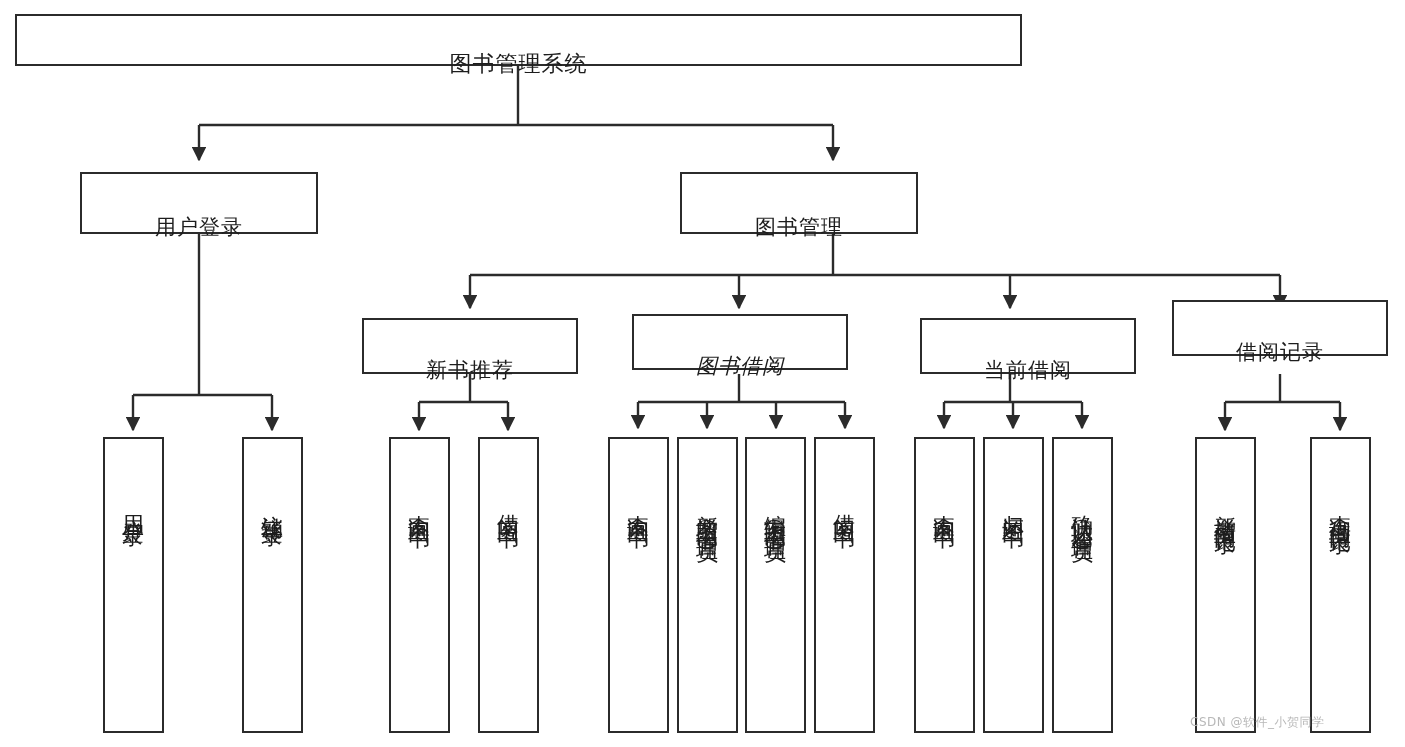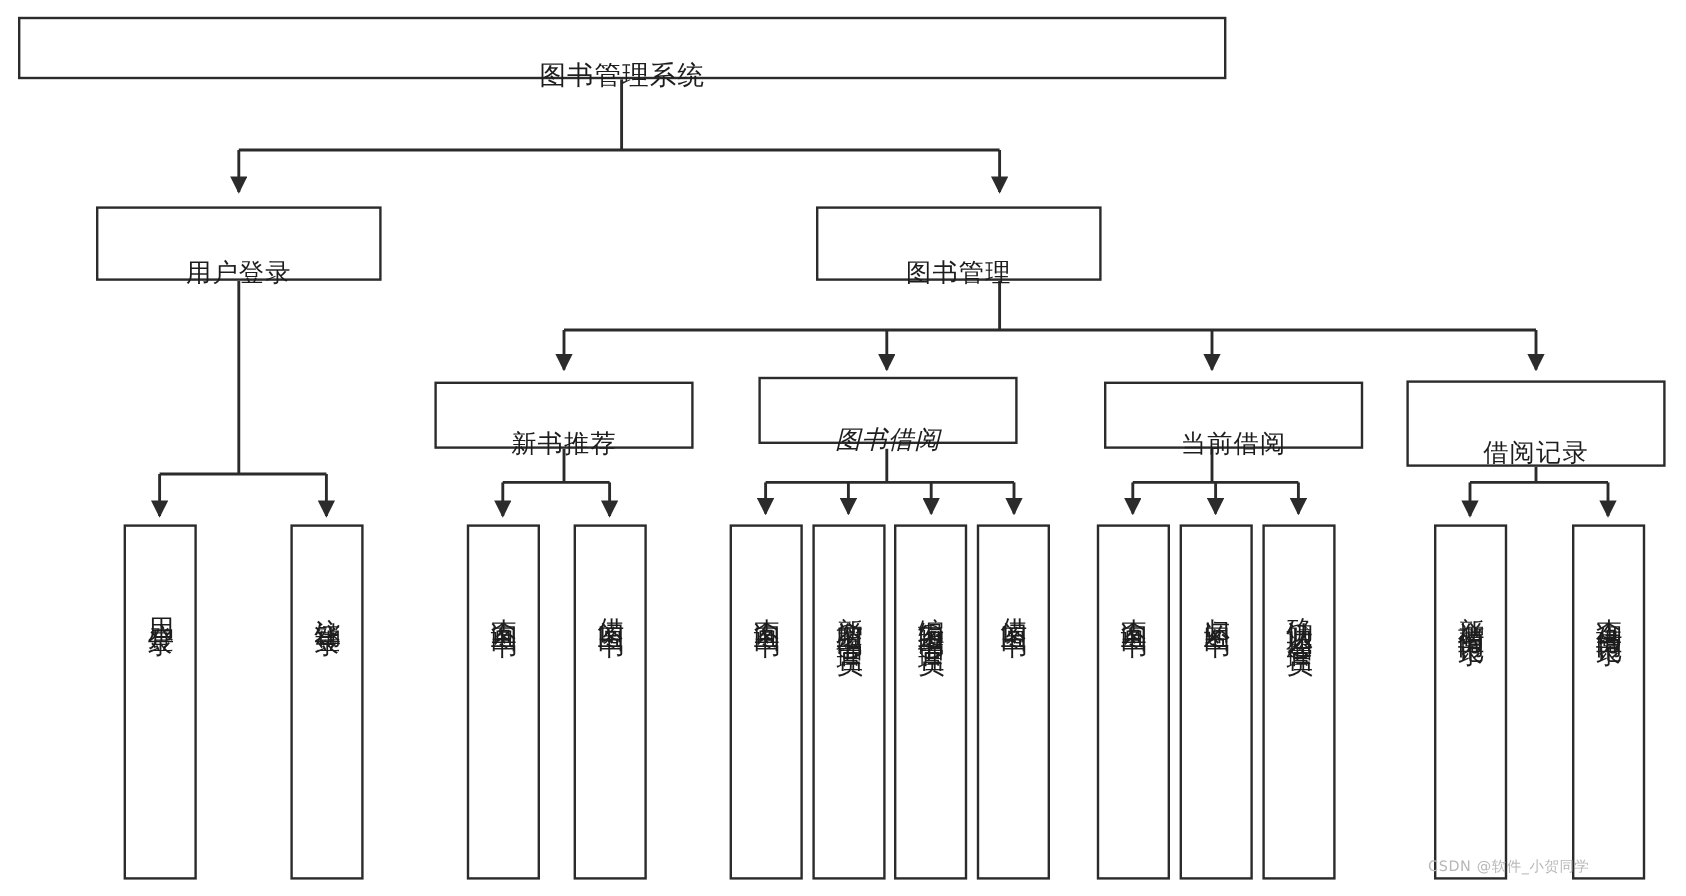--- a/index.html
+++ b/index.html
@@ -126,21 +126,21 @@
 
   <div class="node h-node" style="left:362px;top:318px;width:216px;height:56px;">
     <span class="lbl">新书推荐</span>
   </div>
   <div class="node h-node" style="left:632px;top:314px;width:216px;height:56px;font-style:italic;">
     <span class="lbl">图书借阅</span>
   </div>
   <div class="node h-node" style="left:920px;top:318px;width:216px;height:56px;">
     <span class="lbl">当前借阅</span>
   </div>
-  <div class="node h-node" style="left:1172px;top:317px;width:216px;height:72px;">
+  <div class="node h-node" style="left:1172px;top:300px;width:216px;height:56px;">
     <span class="lbl">借阅记录</span>
   </div>
 
   <div class="node v-node" style="left:103px;top:437px;width:61px;height:296px;">
     <span class="lbl">用户登录</span>
   </div>
   <div class="node v-node" style="left:242px;top:437px;width:61px;height:296px;">
     <span class="lbl">注销登录</span>
   </div>
 

